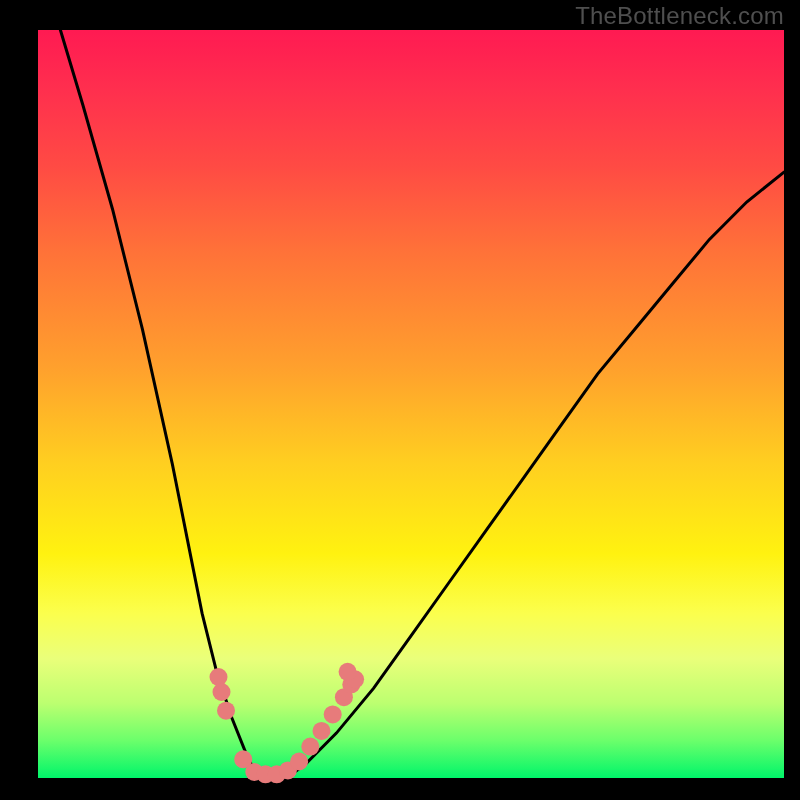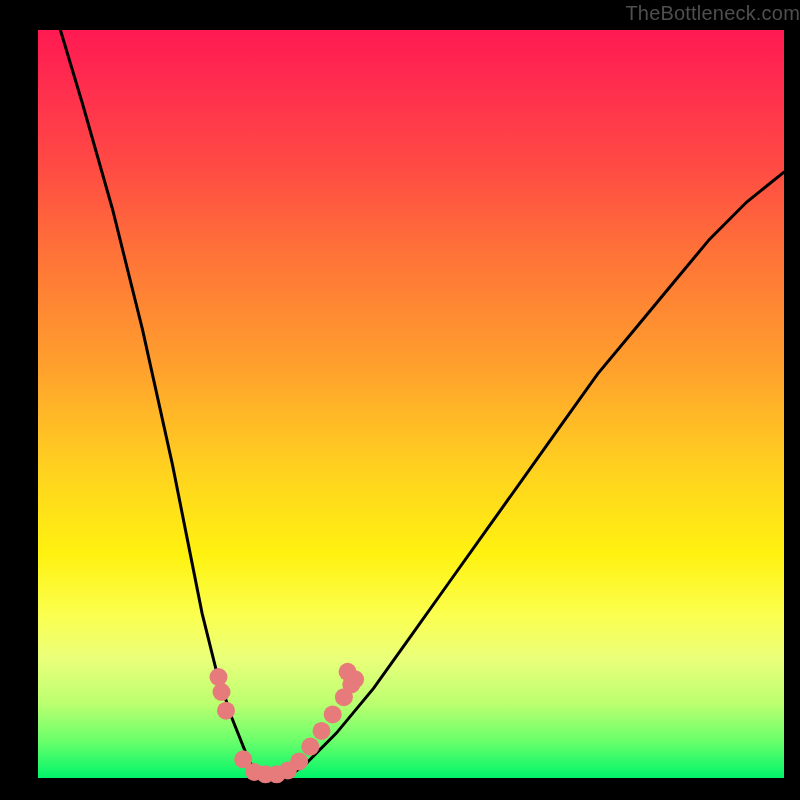--- a/index.html
+++ b/index.html
@@ -13,23 +13,23 @@
   }
   .frame {
     position: relative;
     width: 800px;
     height: 800px;
     background: #000;
   }
   .watermark {
     position: absolute;
     top: 2px;
-    right: 0;
+    right: 16px;
     color: #4f4f4f;
-    font-size: 20px;
+    font-size: 24px;
     font-weight: 400;
     letter-spacing: 0.2px;
     z-index: 5;
   }
   .plot-area {
     position: absolute;
     left: 38px;
     top: 30px;
     width: 746px;
     height: 748px;

